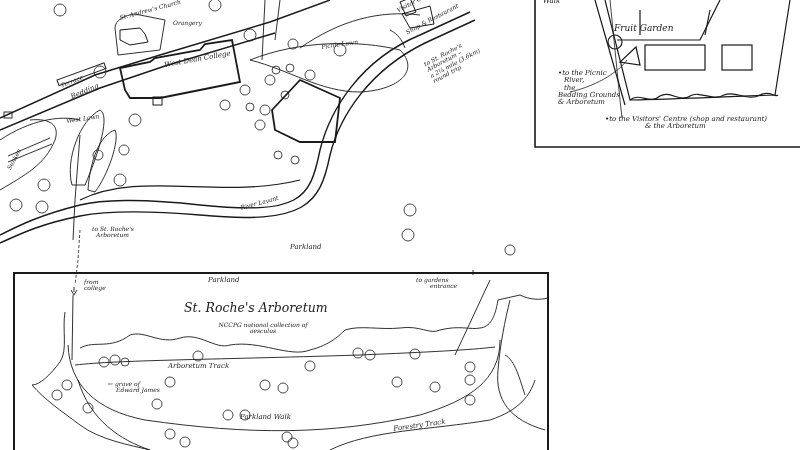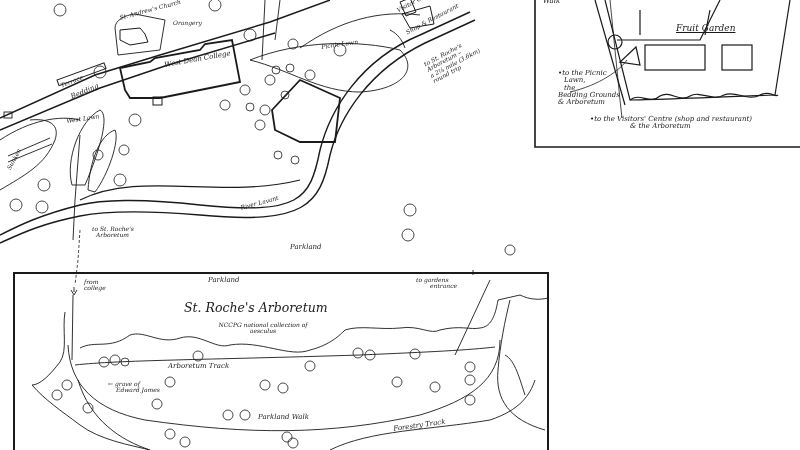--- a/index.html
+++ b/index.html
@@ -192,29 +192,29 @@
   <div>Arboretum –</div>
   <div>a 2¼ mile (3.6km)</div>
   <div>round trip</div>
 </div>
 <div class="lbl s6" style="left:92px;top:226px;">
   <div>to St. Roche's</div>
   <div style="padding-left:4px">Arboretum</div>
 </div>
 
 <div class="lbl s7" style="left:543px;top:-2px;">Walk</div>
-<div class="lbl s9" style="left:676px;top:24px;text-decoration:underline;">Fruit Garden</div>
+<div class="lbl s9" style="left:614px;top:24px;">Fruit Garden</div>
 <div class="lbl s7" style="left:558px;top:70px;">
   <div>•to the Picnic</div>
-  <div style="padding-left:6px">Lawn,</div>
+  <div style="padding-left:6px">River,</div>
   <div style="padding-left:6px">the</div>
   <div>Bedding Grounds</div>
   <div>&amp; Arboretum</div>
 </div>
-<div class="lbl s7" style="left:590px;top:116px;">
+<div class="lbl s7" style="left:605px;top:116px;">
   <div>•to the Visitors' Centre (shop and restaurant)</div>
   <div style="padding-left:40px">&amp; the Arboretum</div>
 </div>
 
 <div class="lbl s7" style="left:208px;top:277px;">Parkland</div>
 <div class="lbl s6" style="left:84px;top:279px;">
   <div>from</div>
   <div>college</div>
 </div>
 <div class="lbl s6" style="left:416px;top:277px;">
@@ -224,14 +224,14 @@
 <div class="lbl s12" style="left:184px;top:301px;text-align:right;">St. Roche's Arboretum</div>
 <div class="lbl s6 center" style="left:188px;top:322px;width:150px;">
   <div>NCCPG national collection of</div>
   <div>aesculus</div>
 </div>
 <div class="lbl s7" style="left:168px;top:363px;">Arboretum Track</div>
 <div class="lbl s6" style="left:108px;top:381px;">
   <div>← grave of</div>
   <div style="padding-left:8px">Edward James</div>
 </div>
-<div class="lbl s7" style="left:258px;top:414px;">Parkland Walk</div>
+<div class="lbl s7" style="left:240px;top:414px;">Parkland Walk</div>
 <div class="lbl s7 rot-f" style="left:393px;top:426px;">Forestry Track</div>
 
 </body></html>

